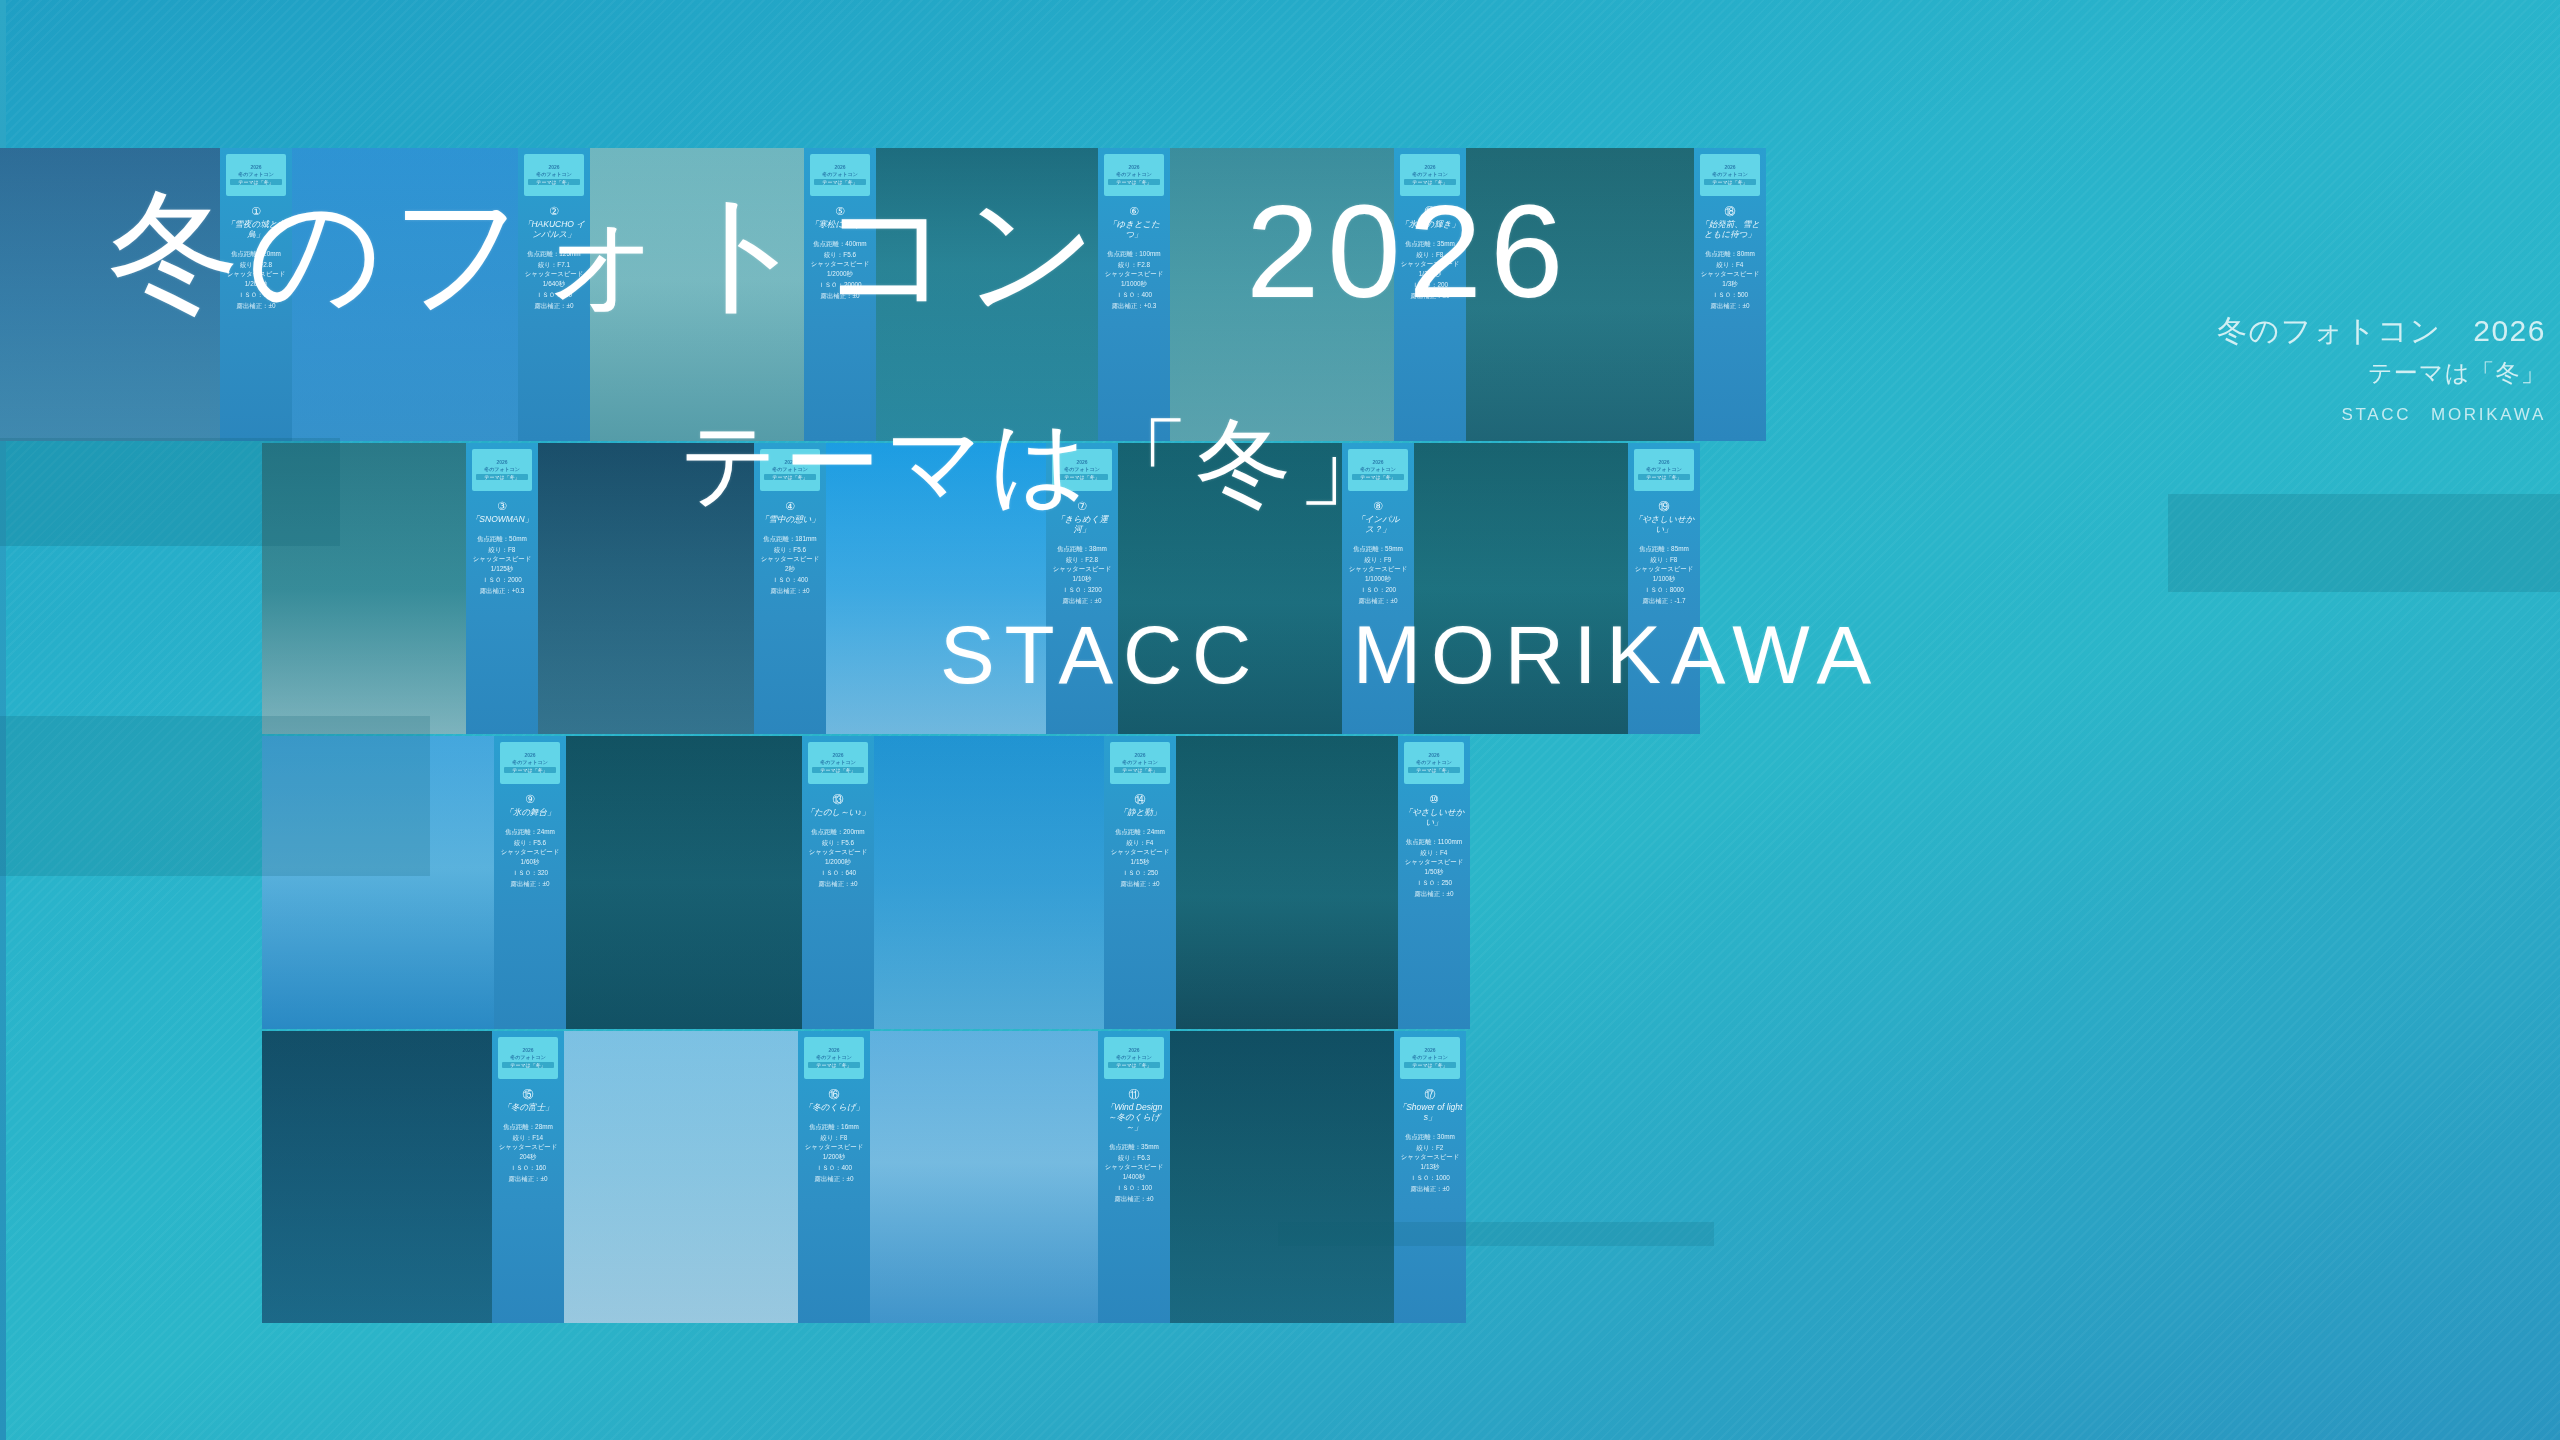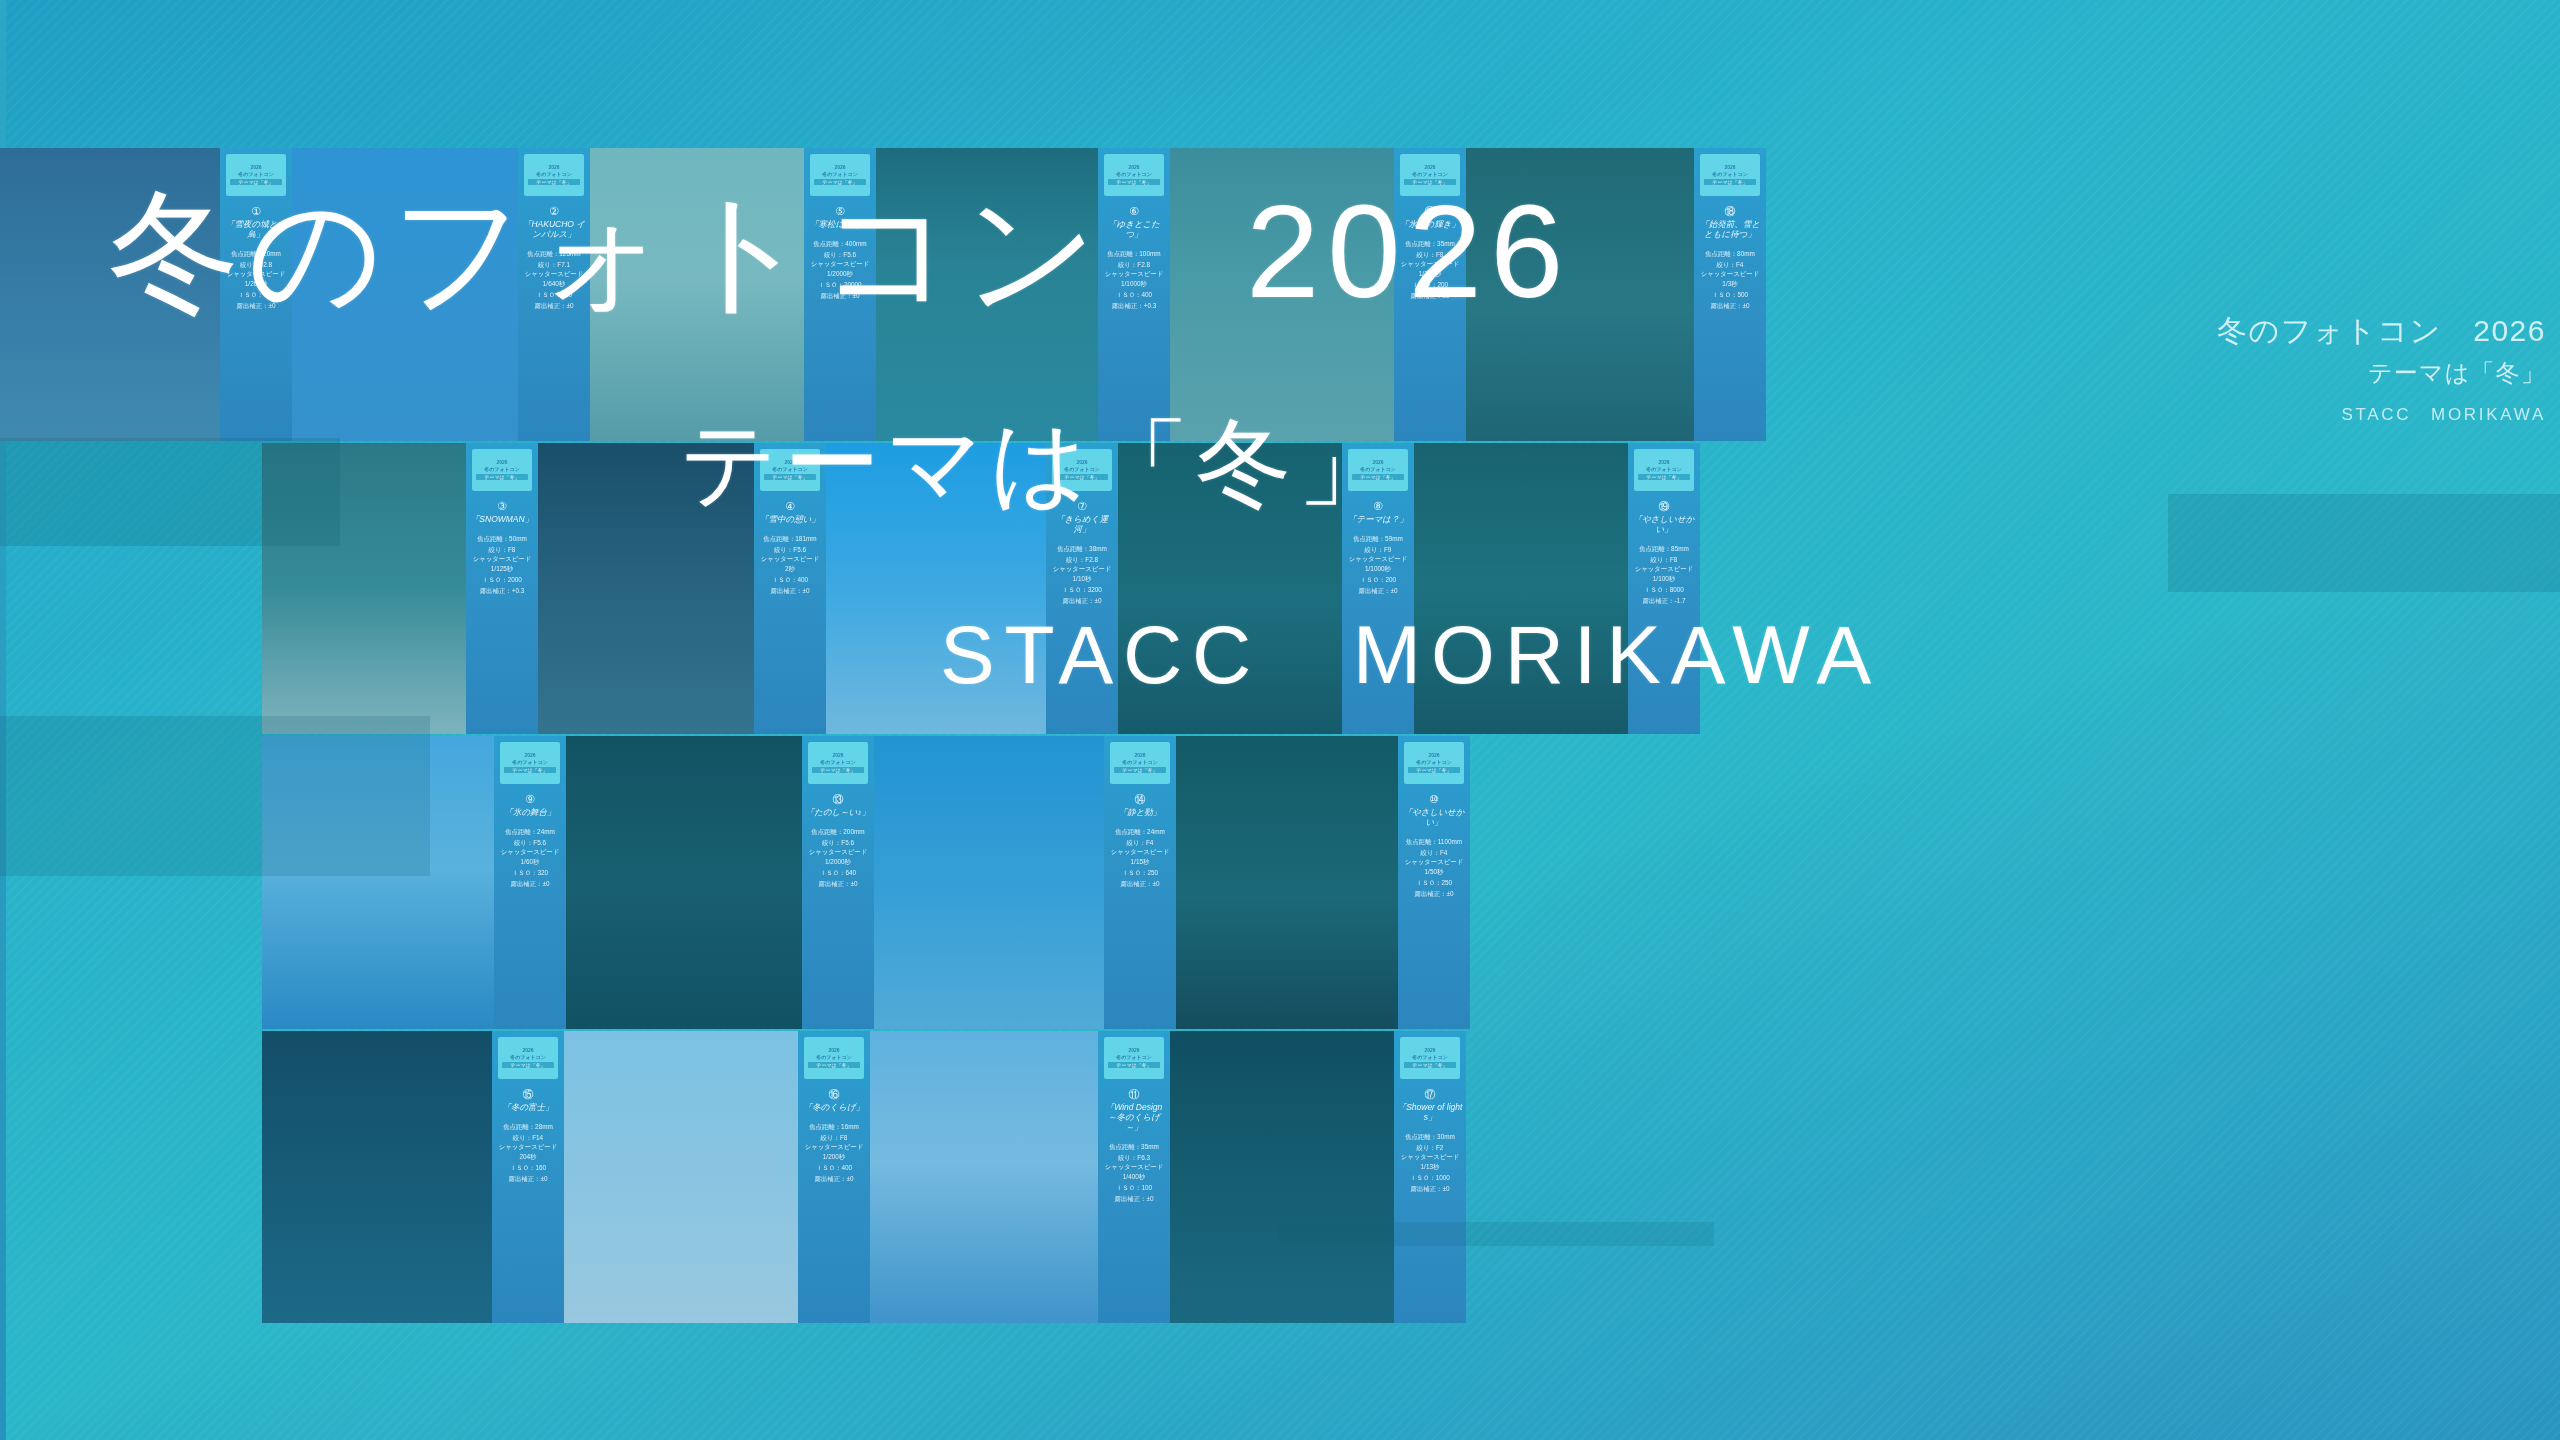--- a/index.html
+++ b/index.html
@@ -286,21 +286,21 @@
           <div class="ph" style="width: 224px; height: 291px; background: linear-gradient(rgb(18, 82, 93) 0%, rgb(28, 102, 112) 55%, rgb(21, 80, 89) 100%);">
             <div class="tint" style="background: linear-gradient(rgba(40, 170, 200, 0.18), rgba(25, 120, 160, 0.25));"></div>
           </div>
           <div class="cap">
             <div class="logo">
               <b>2026</b>
               <b>冬のフォトコン</b>
               <i>テーマは「冬」</i>
             </div>
             <div class="num">⑧</div>
-            <div class="ttl">「テーマは？」</div>
+            <div class="ttl">「インパルス？」</div>
             <div class="meta">
               <div>焦点距離：59mm</div>
               <div>絞り：F9</div>
               <div class="two">シャッタースピード</div>
               <div>1/1000秒</div>
               <div>ＩＳＯ：200</div>
               <div>露出補正：±0</div>
             </div>
           </div>
         </div>

